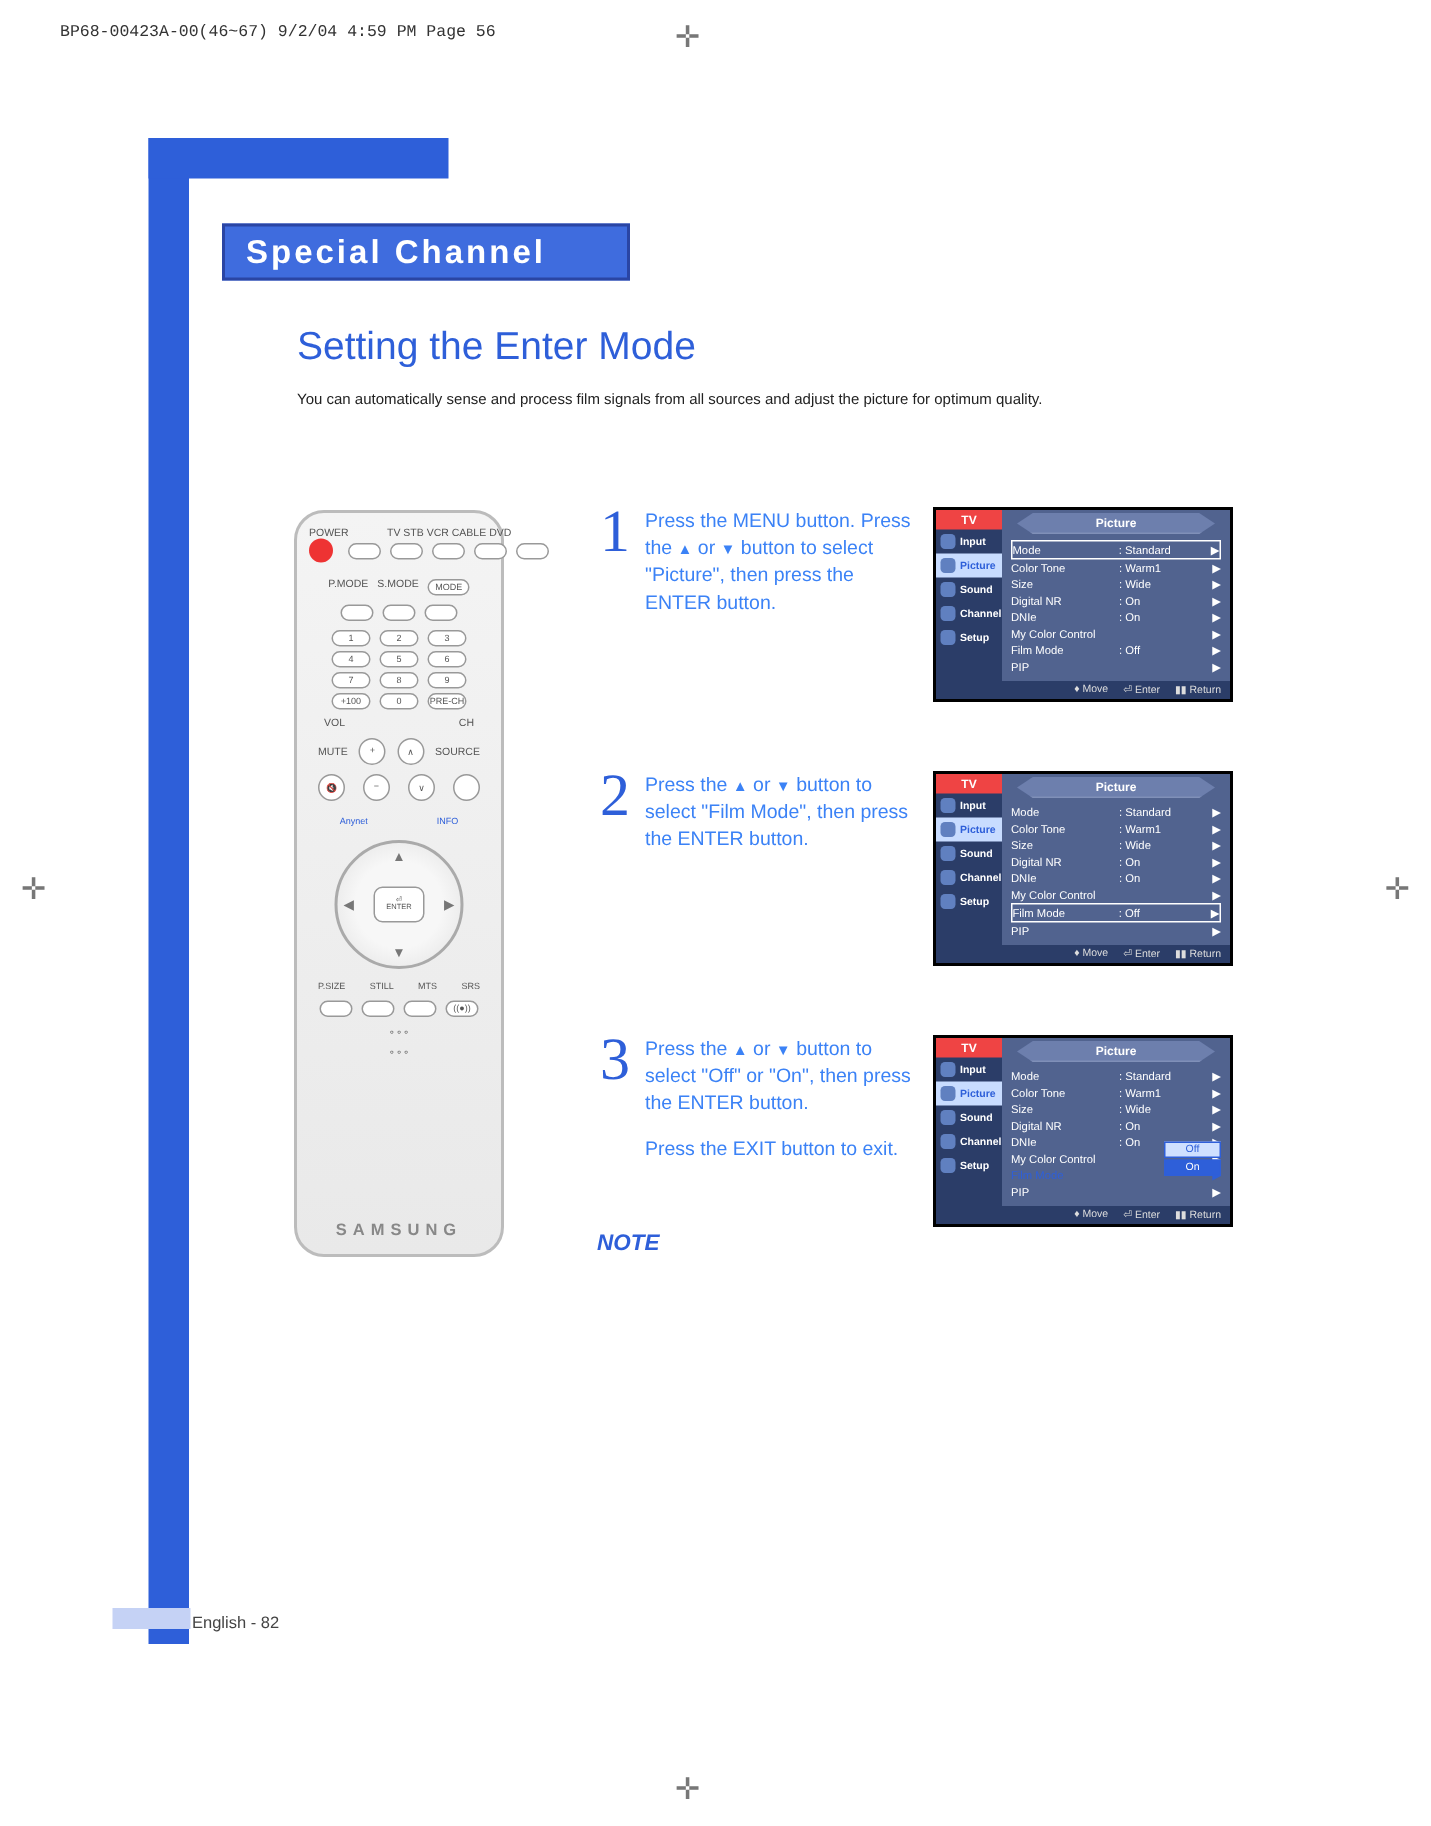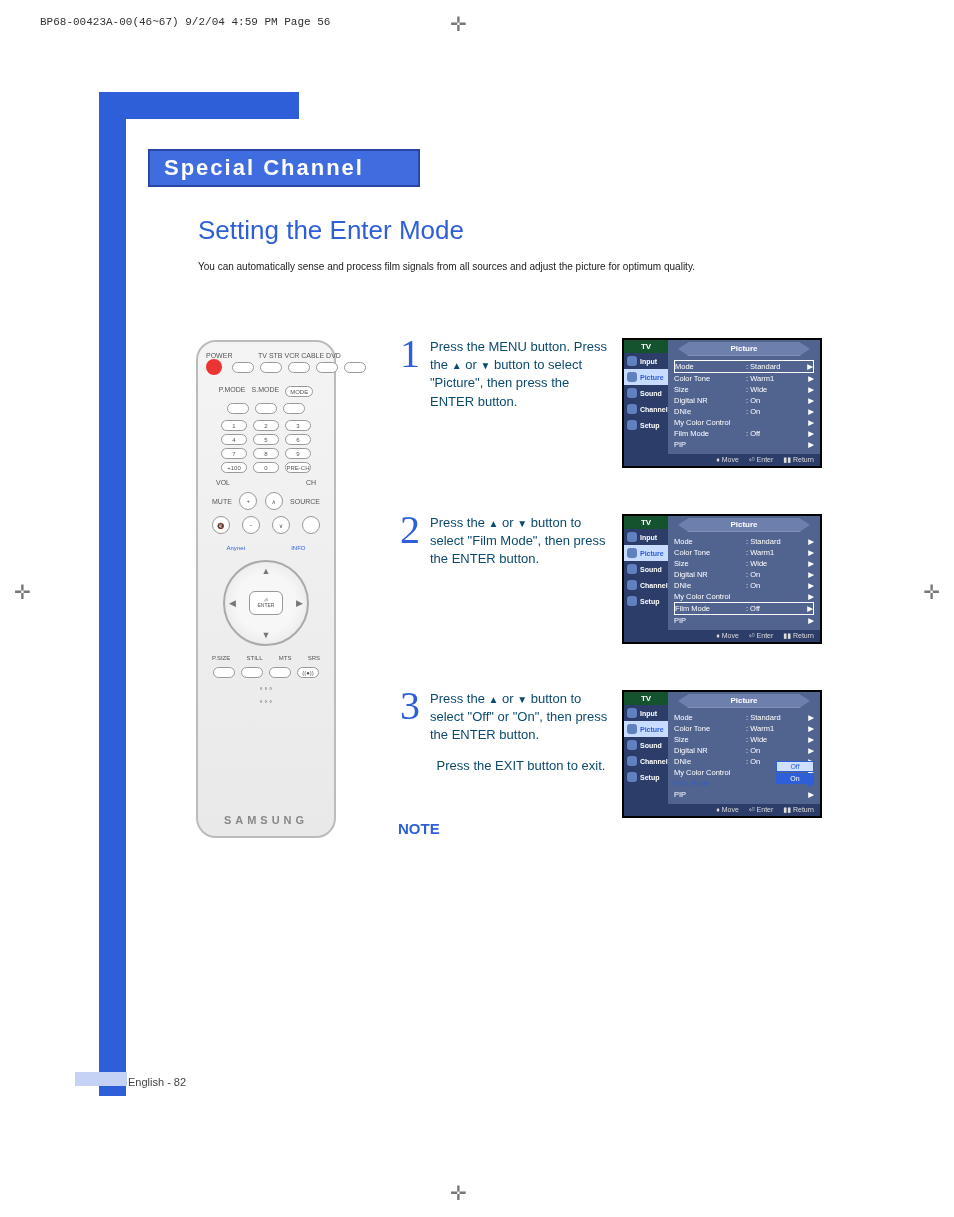--- a/index.html
+++ b/index.html
@@ -130,21 +130,21 @@
     font-family: Georgia, serif;
     font-size: 40px;
     color: #2e5fd9;
     line-height: 0.8;
     width: 26px;
     flex-shrink: 0;
     text-align: right;
   }
   .step-txt {
     font-size: 13px;
-    color: #0c4a6e;
+    color: #3b82f6;
     line-height: 1.4;
     width: 182px;
     flex-shrink: 0;
   }
   .step-txt .tri { font-size: 10px; }
 
   
   .osd {
     width: 200px;
     background: #3b4d7a;
@@ -152,21 +152,21 @@
     font-size: 8px;
     color: #fff;
     flex-shrink: 0;
   }
   .osd-top { display:flex; }
   .osd-side {
     width: 44px;
     background: #2b3d68;
     display:flex; flex-direction:column;
   }
-  .osd-tv { background:#14532d; color:#fff; text-align:center; padding:2px 0; font-weight:bold;}
+  .osd-tv { background:#ef4444; color:#fff; text-align:center; padding:2px 0; font-weight:bold;}
   .osd-menu-item { display:flex; align-items:center; gap:3px; padding:3px 3px; font-size:7px; font-weight:bold; color:#fff; }
   .osd-menu-item.sel { color:#2e5fd9; background:#c8dcff; }
   .osd-menu-icon { width:10px; height:10px; border-radius:3px; background:#6080c0; flex-shrink:0; }
   .osd-body { flex:1; background:#51638f; position:relative; }
   .osd-title {
     text-align:center; background:#6d7fad; padding:2px 0;
     border-bottom:1px solid #8090b8; font-weight:bold;
     clip-path: polygon(8% 0, 92% 0, 100% 50%, 92% 100%, 8% 100%, 0 50%);
     margin: 2px 10px;
   }
@@ -191,20 +191,21 @@
   .note-block {
     position: absolute;
     left: 398px;
     top: 820px;
     width: 420px;
     font-size: 13px;
   }
   .note-head {
     color: #2e5fd9;
     font-weight: bold;
+    font-style: italic;
     font-size: 15px;
     margin-bottom: 2px;
   }
   .note-li { font-style: italic; color: #222; }
 
   .page-foot {
     position: absolute;
     left: 128px;
     top: 1076px;
     font-size: 11px;
@@ -503,21 +504,21 @@
           <span>♦ Move</span>
           <span>⏎ Enter</span>
           <span>▮▮ Return</span>
         </div>
       </div>
     </div>
     <div class="step">
       <div class="step-num">3</div>
       <div class="step-txt">
         <p>Press the <span class="tri">▲</span> or <span class="tri">▼</span> button to select "Off" or "On", then press the ENTER button.</p>
-        <p style="margin-top: 12px; text-align: center;">Press the EXIT button to exit.</p>
+        <p style="margin-top: 12px;">Press the EXIT button to exit.</p>
       </div>
       <div class="osd">
         <div class="osd-top">
           <div class="osd-side">
             <div class="osd-tv">TV</div>
             <div class="osd-menu-item">
               <div class="osd-menu-icon"></div>
               <span>Input</span>
             </div>
             <div class="osd-menu-item sel">

